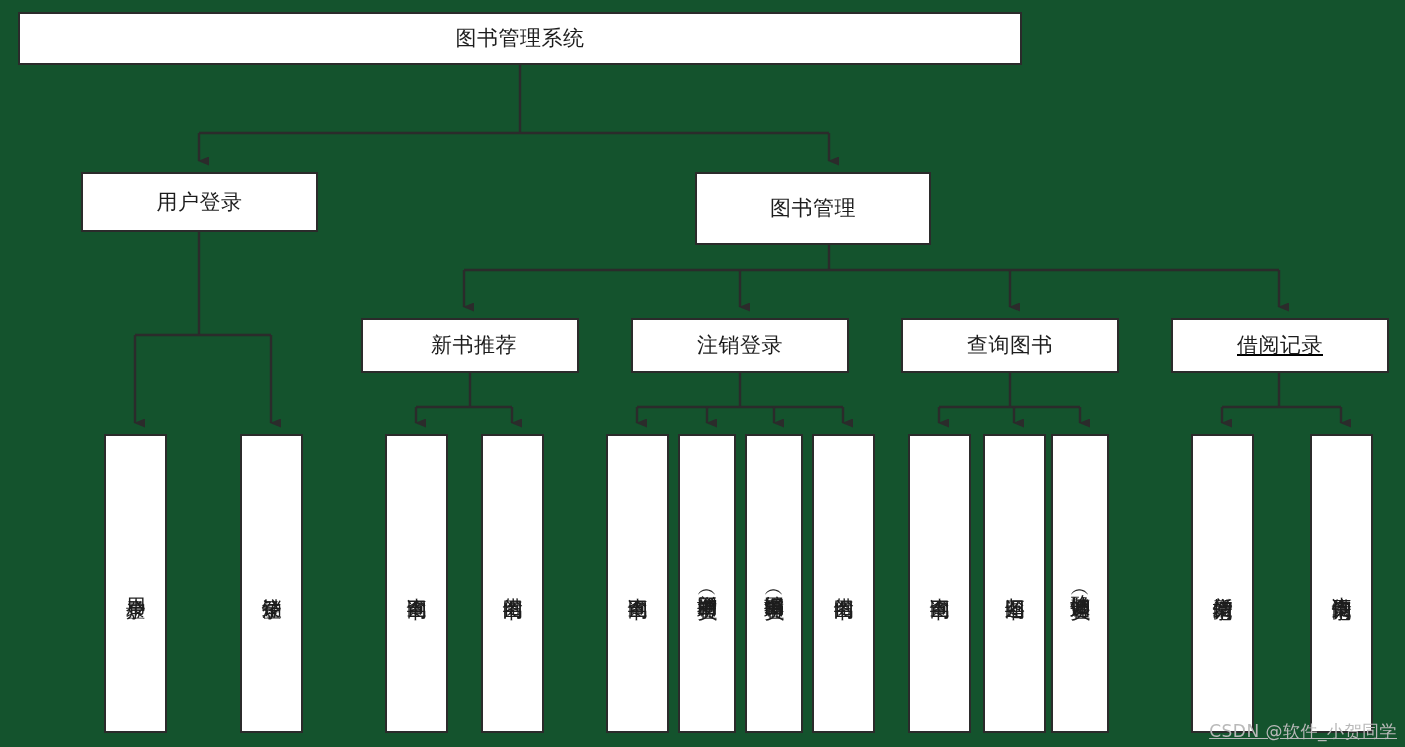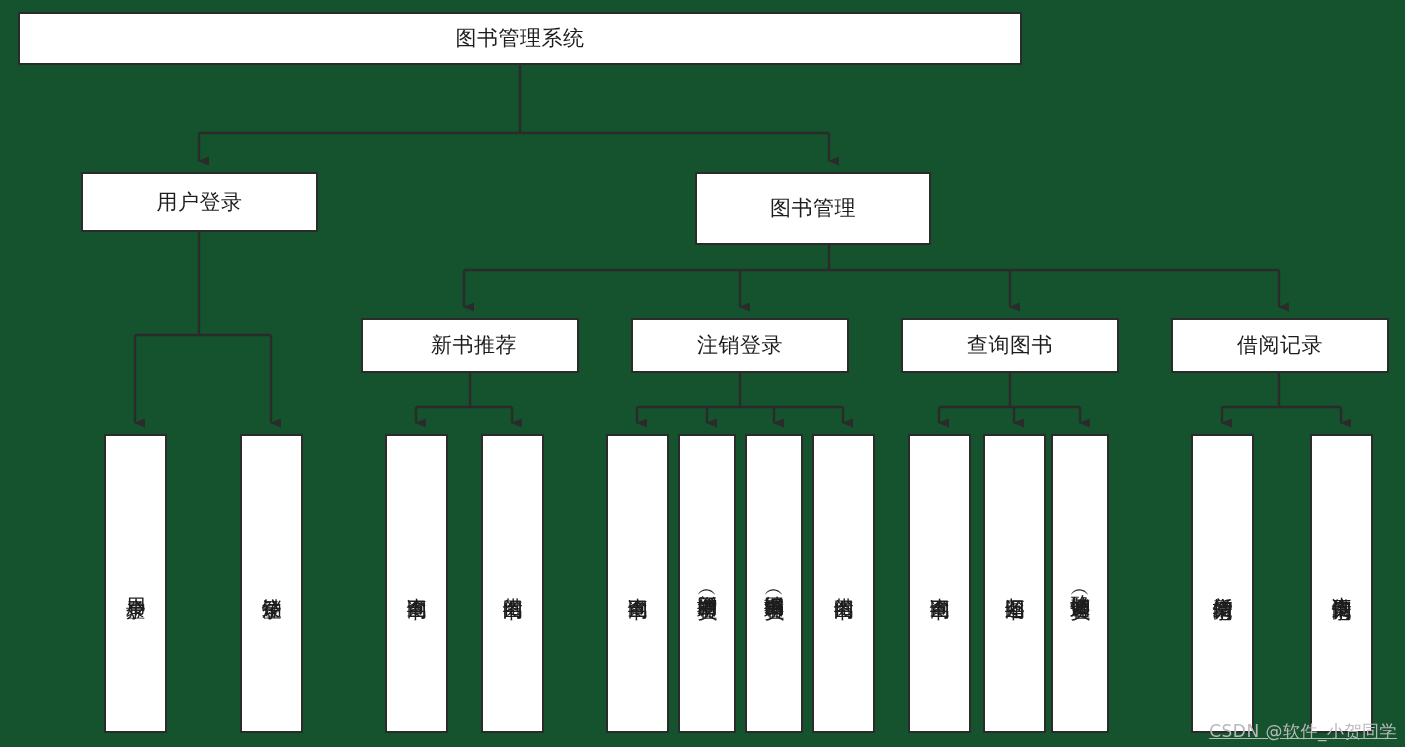--- a/index.html
+++ b/index.html
@@ -133,21 +133,21 @@
   <div id="level3-container">
       <div class="node-box" style="left: 361px; top: 318px; width: 218px; height: 55px; padding-left: 8px;">
         <span class="node-label">新书推荐</span>
       </div>
       <div class="node-box" style="left: 631px; top: 318px; width: 218px; height: 55px;">
         <span class="node-label">注销登录</span>
       </div>
       <div class="node-box" style="left: 901px; top: 318px; width: 218px; height: 55px;">
         <span class="node-label">查询图书</span>
       </div>
-      <div class="node-box" style="left: 1171px; top: 318px; width: 218px; height: 55px;">
+      <div class="node-box" style="left: 1171px; top: 318px; width: 218px; height: 55px; text-decoration: underline;">
         <span class="node-label">借阅记录</span>
       </div>
     </div>
   <div id="leaves-container">
       <div class="node-box leaf" style="left: 104px; top: 434px; width: 63px; height: 299px;">
         <span class="node-label">用户登录</span>
       </div>
       <div class="node-box leaf" style="left: 240px; top: 434px; width: 63px; height: 299px;">
         <span class="node-label">注销登录</span>
       </div>

